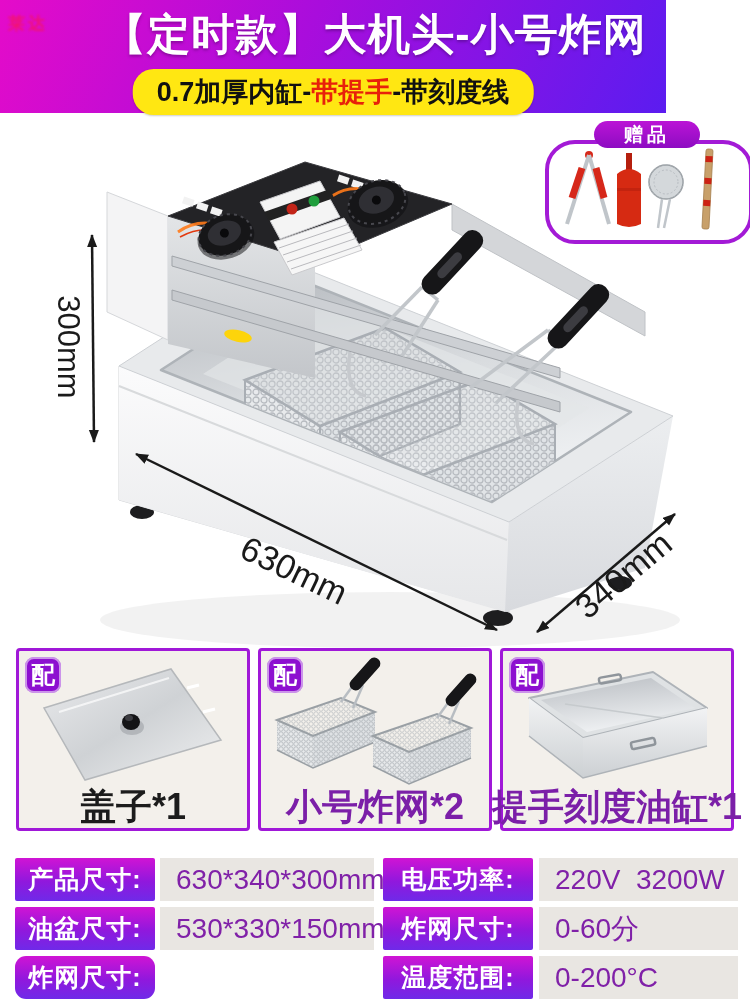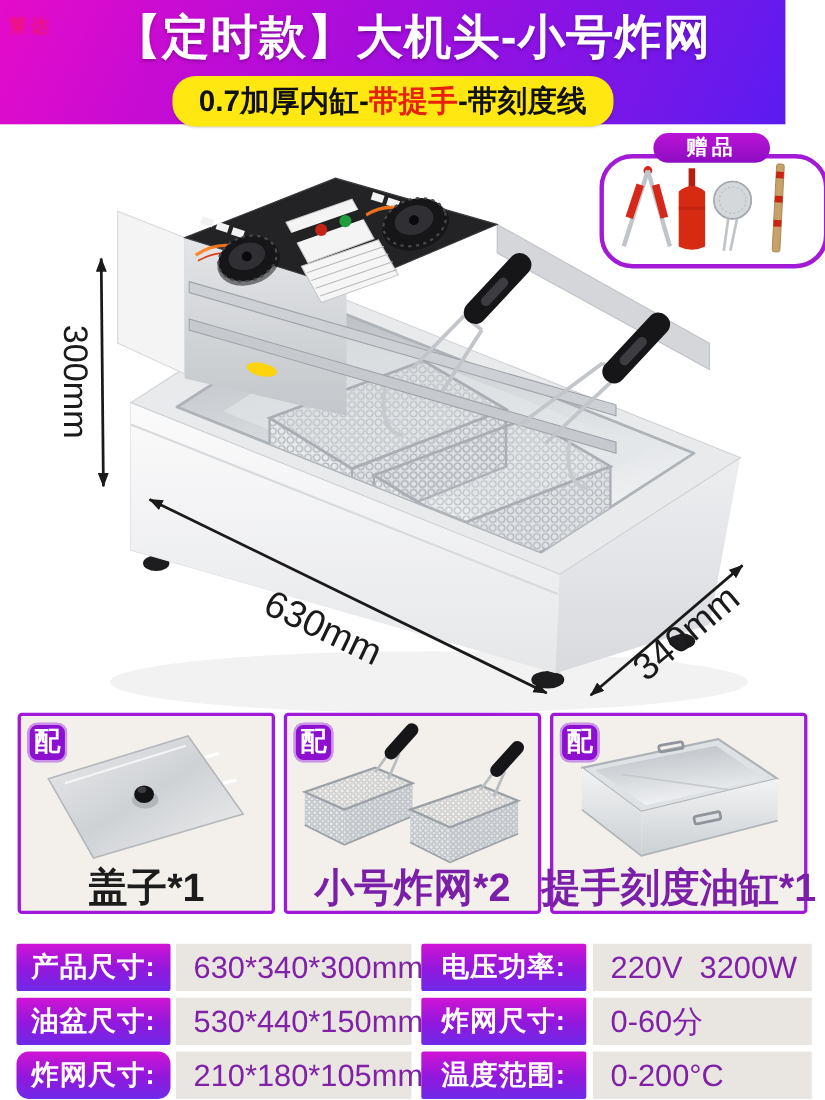--- a/index.html
+++ b/index.html
@@ -2,21 +2,21 @@
 <html><head>
 <meta charset="utf-8">
 <style>
   html,body{margin:0;padding:0;}
   body{font-family:"Liberation Sans","DejaVu Sans",sans-serif;background:#fff;}
   #canvas{position:relative;width:750px;height:1000px;background:#fff;overflow:hidden;}
   .abs{position:absolute;}
 
   
   .banner{left:0;top:0;width:666px;height:113px;
-    background:linear-gradient(115deg,#e50bc9 0%,#a90ddc 45%,#5b1cf0 100%);padding-left:48px;}
+    background:linear-gradient(115deg,#e50bc9 0%,#a90ddc 45%,#5b1cf0 100%);}
   .banner-title{left:0;top:6px;width:750px;text-align:center;color:#fff;
     font-size:43px;font-weight:900;letter-spacing:1px;line-height:56px;
     text-shadow:0 2px 3px rgba(40,0,60,.35);white-space:nowrap;}
   .sub-pill{left:50%;top:69px;transform:translateX(-50%);background:#ffe712;
     border-radius:21px;padding:5px 24px;font-size:27px;font-weight:bold;color:#111;
     white-space:nowrap;box-shadow:0 1px 2px rgba(0,0,0,.2);}
   .sub-red{color:#e8210a;}
   .watermark{left:8px;top:12px;color:#ff1a30;opacity:.55;font-size:17px;
     font-weight:bold;filter:blur(1px);letter-spacing:3px;}
 
@@ -347,23 +347,22 @@
       <polyline points="26,82 80,124 204,92" fill="none" stroke="#aeb3b8" stroke-width="1.5"></polyline>
       <rect x="96" y="22" width="22" height="6" rx="2" fill="none" stroke="#8f959b" stroke-width="2.5" transform="rotate(-10 107 25)"></rect>
       <rect x="128" y="86" width="24" height="7" rx="2" fill="none" stroke="#8f959b" stroke-width="2.5" transform="rotate(-12 140 89)"></rect>
     </svg>
     <div class="acc-caption cap-purple">提手刻度油缸*1</div>
   </div>
 
   <div class="abs spec-label" style="left:15px;top:858px;width:140px;">产品尺寸:</div>
   <div class="abs spec-value" style="left:160px;top:858px;width:214px;">630*340*300mm</div>
   <div class="abs spec-label" style="left:15px;top:907px;width:140px;">油盆尺寸:</div>
-  <div class="abs spec-value" style="left:160px;top:907px;width:214px;">530*440*150mm</div>
+  <div class="abs spec-value" style="left:160px;top:907px;width:214px;">530*330*150mm</div>
   <div class="abs spec-label" style="left:15px;top:956px;width:140px;border-radius:11px;">炸网尺寸:</div>
-  <div class="abs spec-value" style="left:160px;top:956px;width:214px;">210*180*105mm</div>
 
   <div class="abs spec-label" style="left:383px;top:858px;width:150px;">电压功率:</div>
   <div class="abs spec-value" style="left:539px;top:858px;width:199px;">220V  3200W</div>
   <div class="abs spec-label" style="left:383px;top:907px;width:150px;">炸网尺寸:</div>
   <div class="abs spec-value" style="left:539px;top:907px;width:199px;">0-60分</div>
   <div class="abs spec-label" style="left:383px;top:956px;width:150px;">温度范围:</div>
   <div class="abs spec-value" style="left:539px;top:956px;width:199px;">0-200°C</div>
 
 </div>
 

